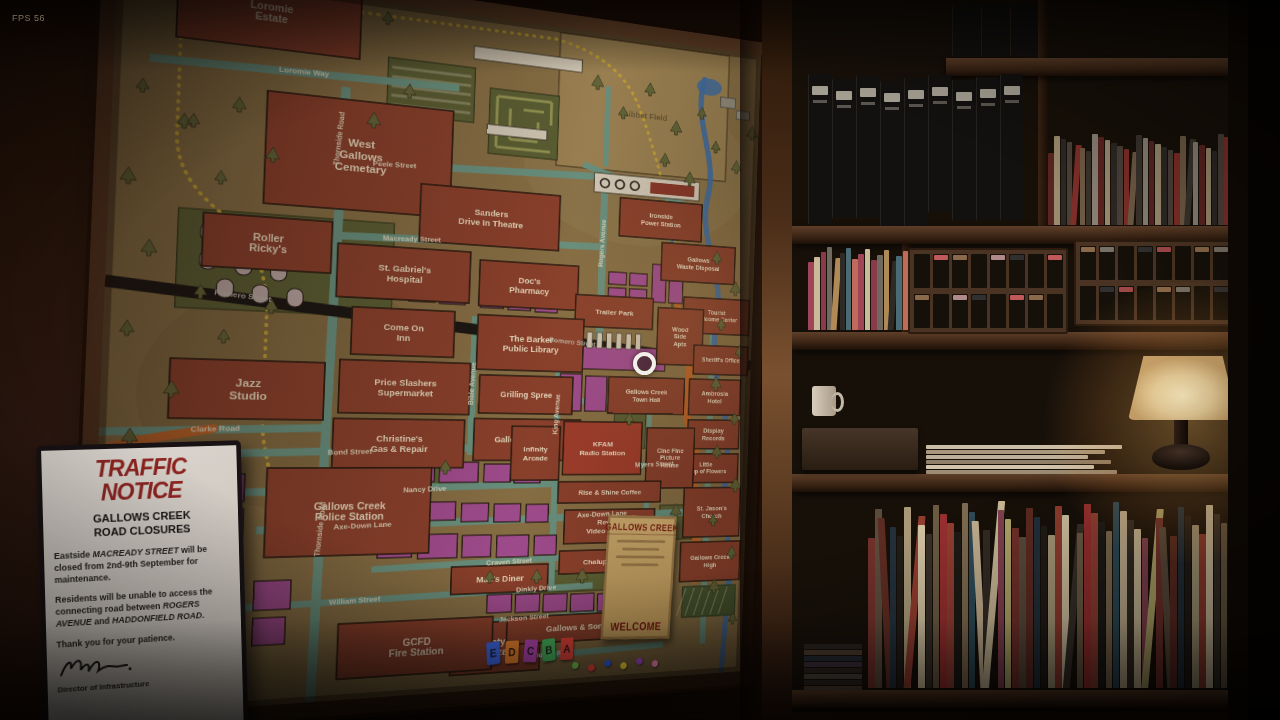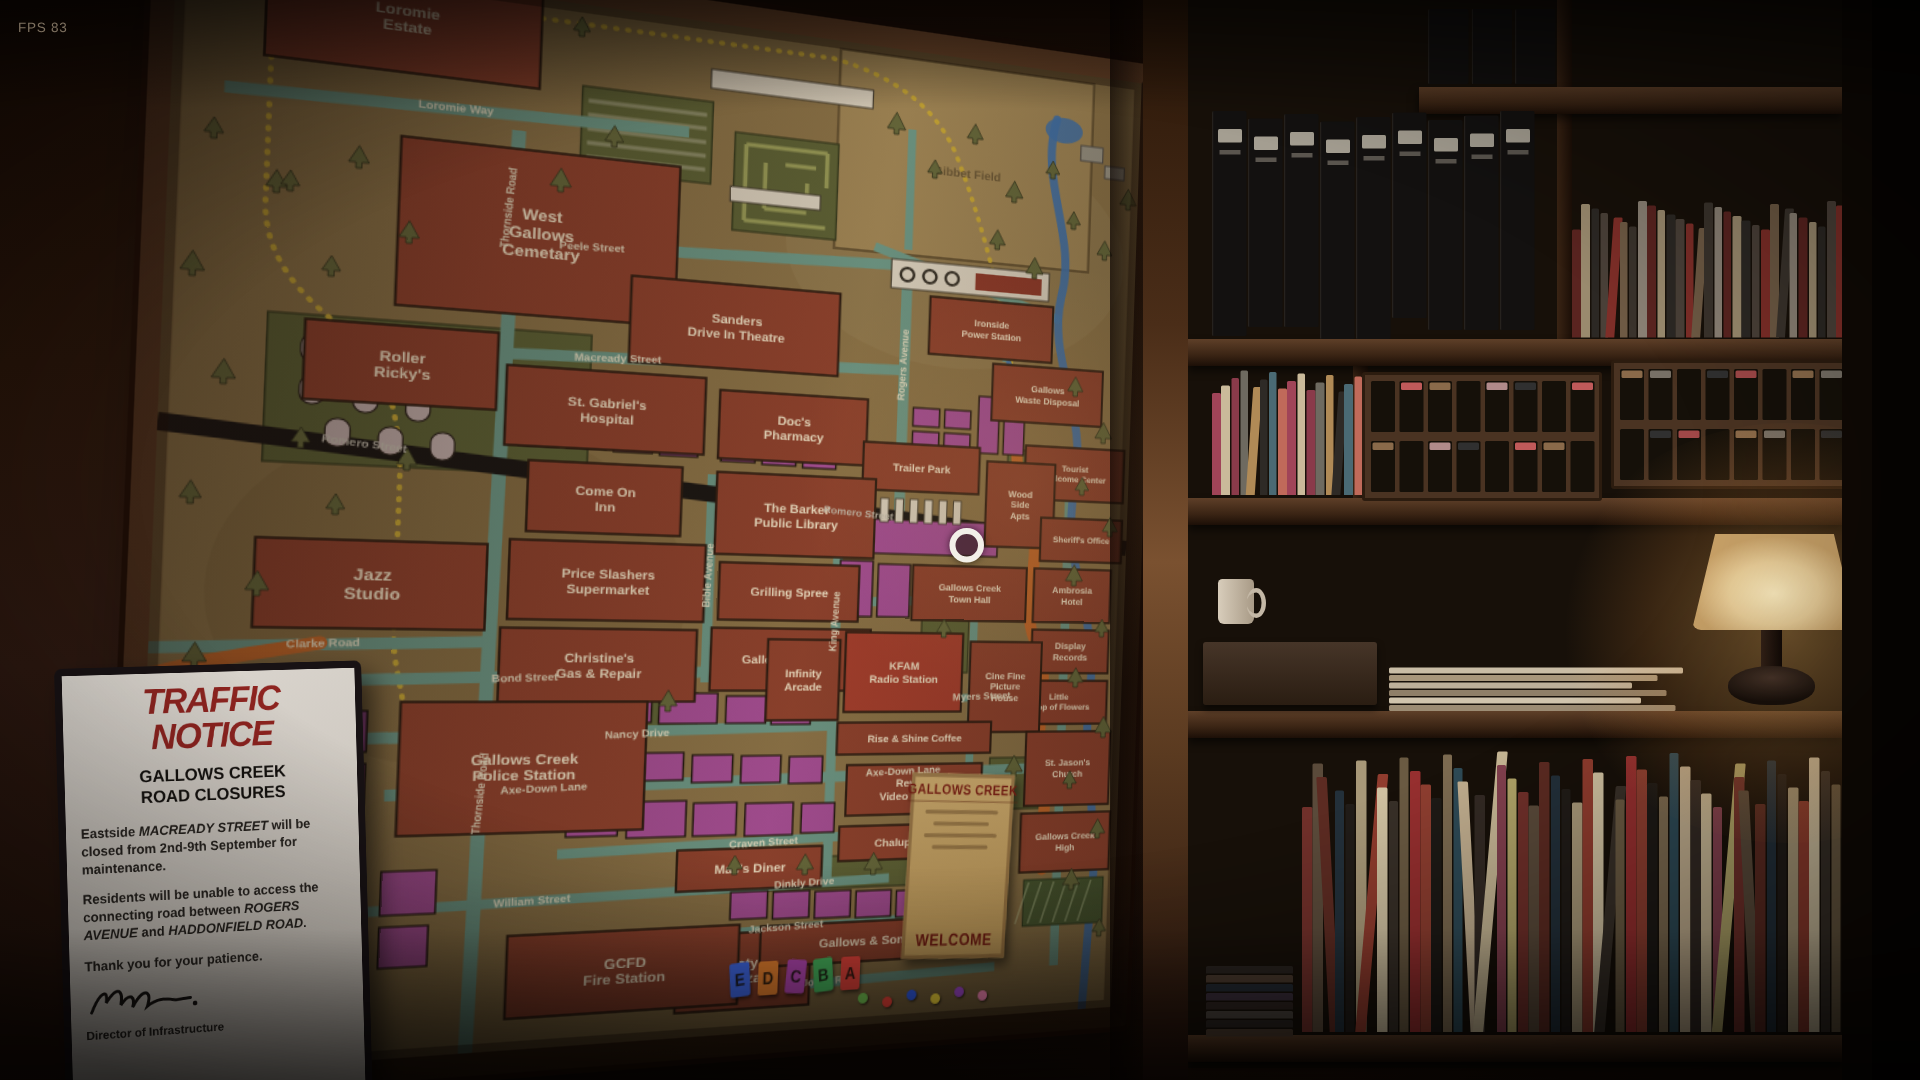--- a/index.html
+++ b/index.html
@@ -680,15 +680,15 @@
     <div class="n-sig">
       <svg width="78" height="24" viewBox="0 0 78 24">
         <path d="M4,19 C10,5 16,3 14,13 C22,1 26,5 24,15 C30,7 34,9 32,17 C40,3 46,7 42,17 C50,11 56,13 62,14 L72,13" fill="none" stroke="#1a1614" stroke-width="2" stroke-linecap="round"></path>
         <circle cx="75" cy="17" r="1.6" fill="#1a1614"></circle>
       </svg>
     </div>
     <div class="n-signoff">Director of Infrastructure</div>
   </div>
 
   <div id="vignette"></div>
-  <div id="fps">FPS 83</div>
+  <div id="fps">FPS 56</div>
   <div id="cursor"></div>
 </div>
 
 </body></html>

